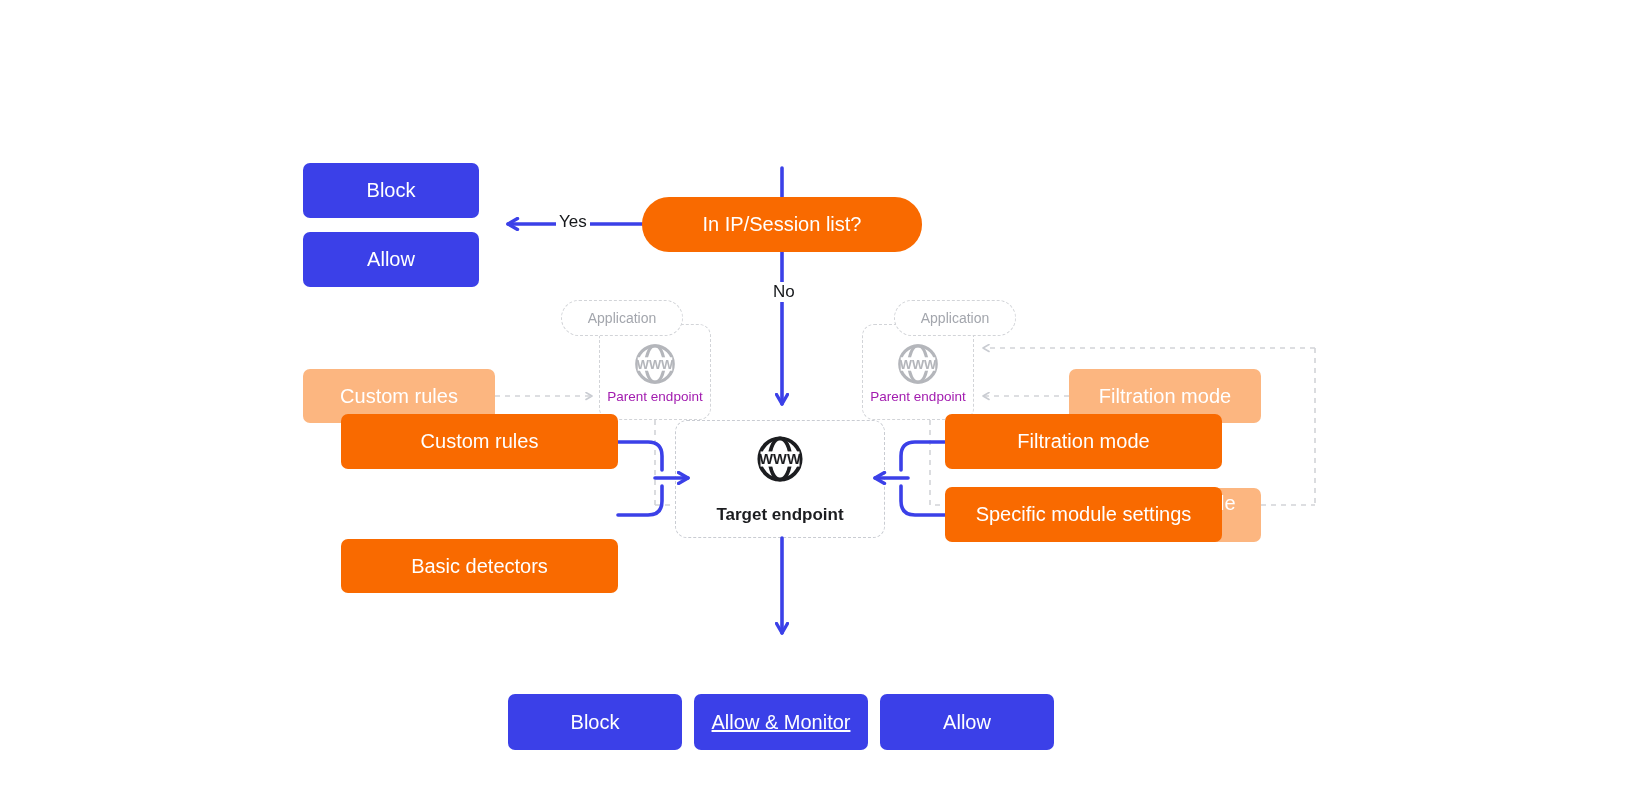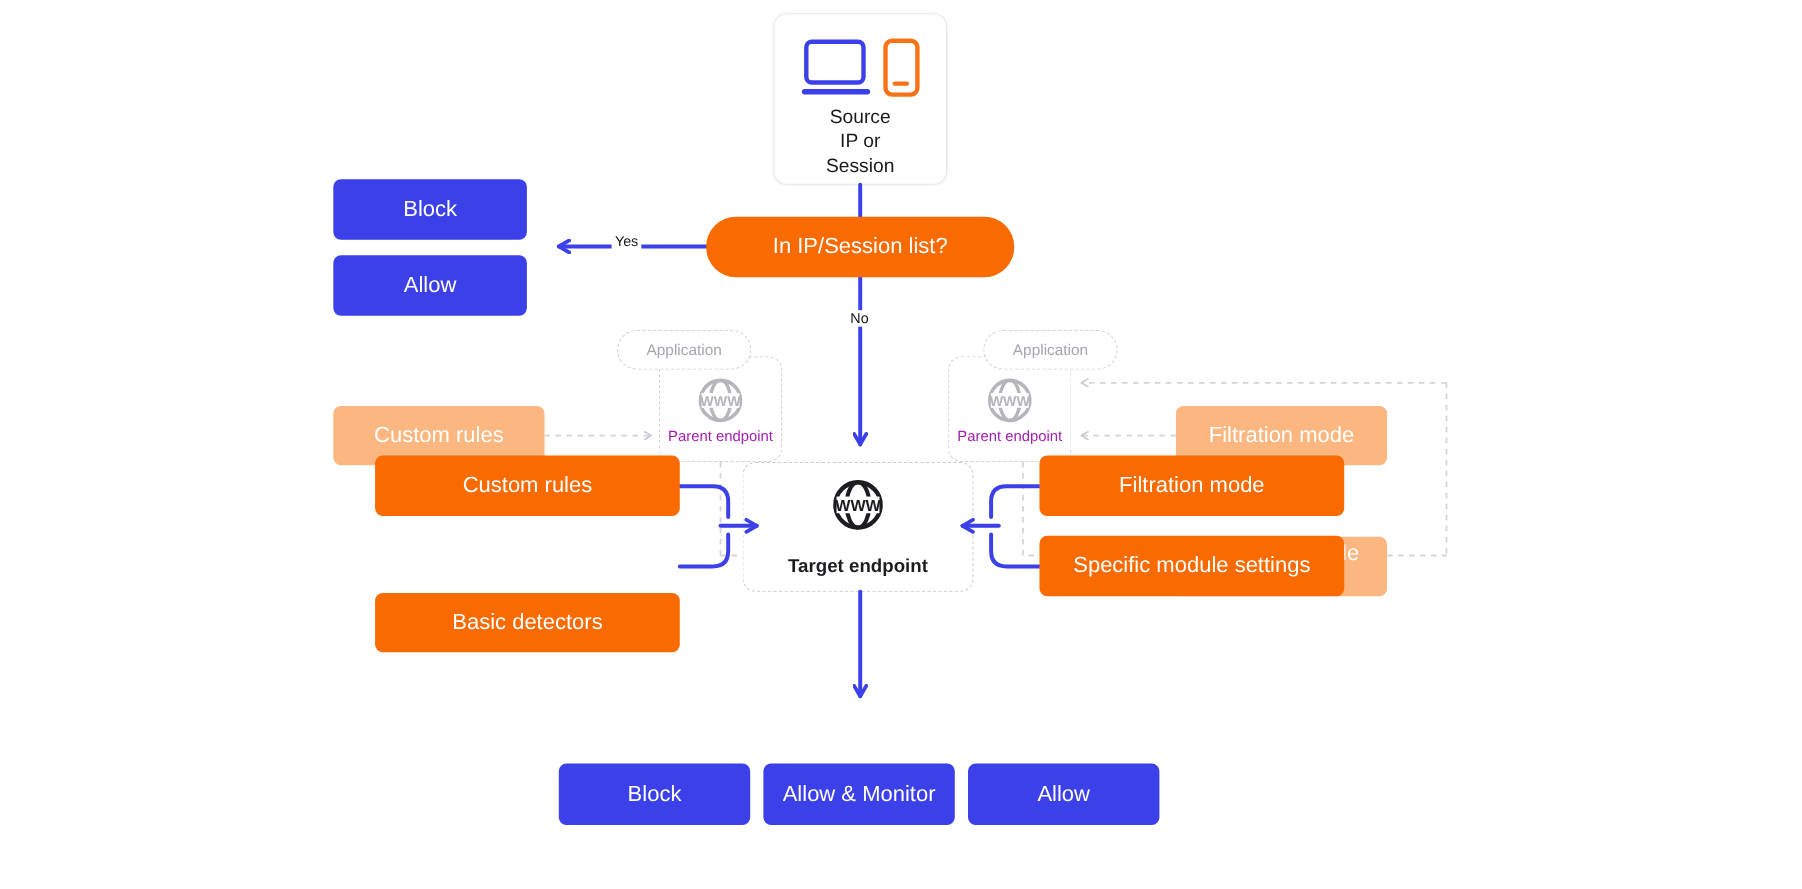--- a/index.html
+++ b/index.html
@@ -66,21 +66,21 @@
   .o-custom   { left:341px; top:414px; width:277px; height:55px; z-index:4; }
   .o-basic    { left:341px; top:509px; width:277px; height:54px; z-index:4;margin-top:30px; }
   .o-filter   { left:945px; top:414px; width:277px; height:55px; z-index:4; }
   .o-specific { left:945px; top:487px; width:277px; height:55px; z-index:4; }
 
   .o-iplist {
     left:642px; top:197px; width:280px; height:55px; z-index:4;border-radius:27px;
   }
 
   .b-block-bot  { left:508px; top:694px; width:174px; height:56px; }
-  .b-allowmon   { left:694px; top:694px; width:174px; height:56px; }
+  .b-allowmon   { left:694px; top:694px; width:174px; height:56px;text-decoration:underline; }
   .b-allow-bot  { left:880px; top:694px; width:174px; height:56px; }
 
   
   .decision {
     left:680px; top:641px; width:208px; height:35px;
     background:#eceef1; border:1px solid #b6bbc4; border-radius:8px;
     display:flex; align-items:center; justify-content:center;
     font-family:"Liberation Mono", monospace; font-size:14.5px;
     letter-spacing:1.2px; color:#15171a;
   }
@@ -114,21 +114,21 @@
     background:transparent; z-index:2;
   }
   .target .ep-name { font-size:17px; color:#1c1d20; font-weight:bold; margin-top:20px; }
 
   
   .globe { display:block; }
   .globe.gray  { color:#b4b6bb; }
   .globe.black { color:#1c1d20; }
 
   .edge-label {
-    position:absolute; z-index:5; font-size:13px; color:#15171a; background:#fff;
+    position:absolute; z-index:5; font-size:17px; color:#15171a; background:#fff;
     padding:0 3px;
   }
   .lbl-yes { left:556px; top:212px; }
   .lbl-no  { left:770px; top:282px; }
 </style>
 </head>
 <body>
 
 <div id="stage">
 
@@ -172,34 +172,20 @@
       <path d="M655,478 L688,478" marker-end="url(#bm)"></path>
 
       <path d="M945,442 L915,442 Q901,442 901,456 L901,470"></path>
       <path d="M945,515 L915,515 Q901,515 901,501 L901,486"></path>
       <path d="M908,478 L875,478" marker-end="url(#bm)"></path>
 
       <path d="M782,538 L782,633" marker-end="url(#bm)"></path>
     </g>
   </svg>
 
-  <div class="node source-card">
-    <div class="dev-row">
-      <div class="laptop">
-        <div class="scr"></div>
-          <div class="base"></div>
-      </div>
-      <div class="phone"></div>
-    </div>
-    <div class="source-label">
-      <div>Source</div>
-      <div>IP or</div>
-      <div>Session</div>
-    </div>
-  </div>
 
   <div class="node box orange o-iplist">In IP/Session list?</div>
 
   <div class="edge-label lbl-yes">Yes</div>
   <div class="edge-label lbl-no">No</div>
 
   <div class="node box blue b-block-top">Block</div>
   <div class="node box blue b-allow-top">Allow</div>
 
   <div class="node box ghost g-custom">Custom rules</div>

